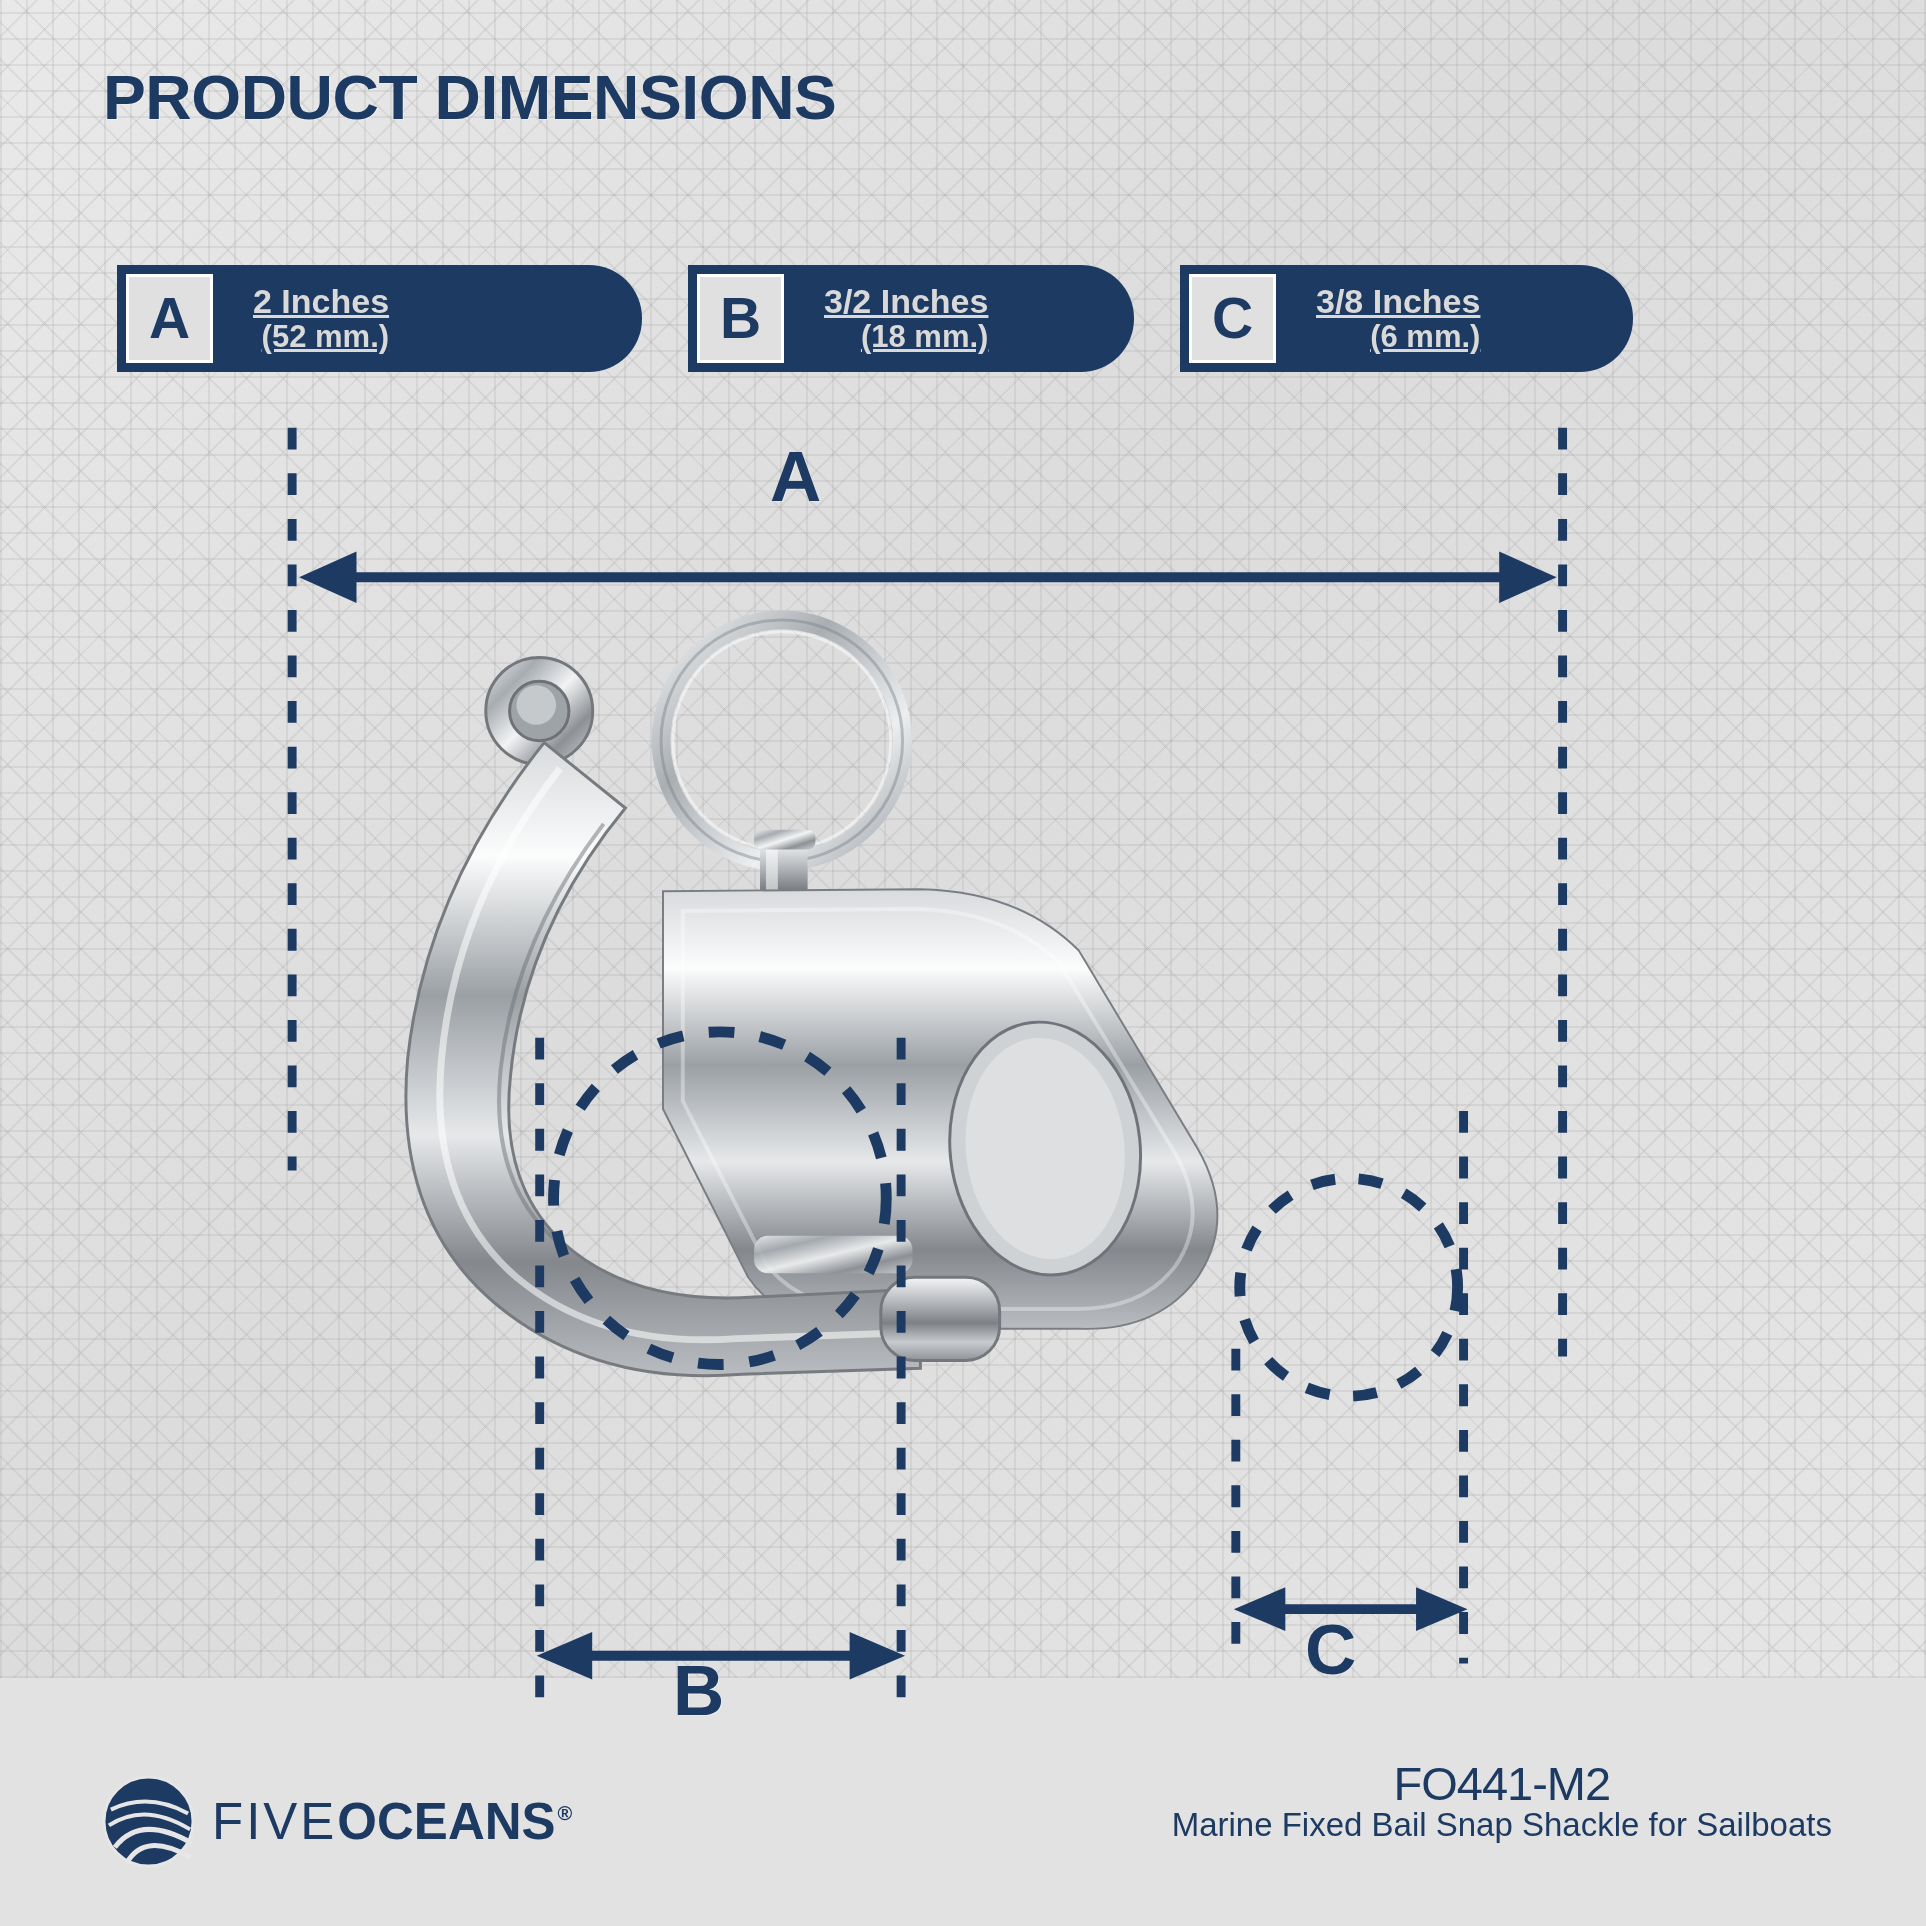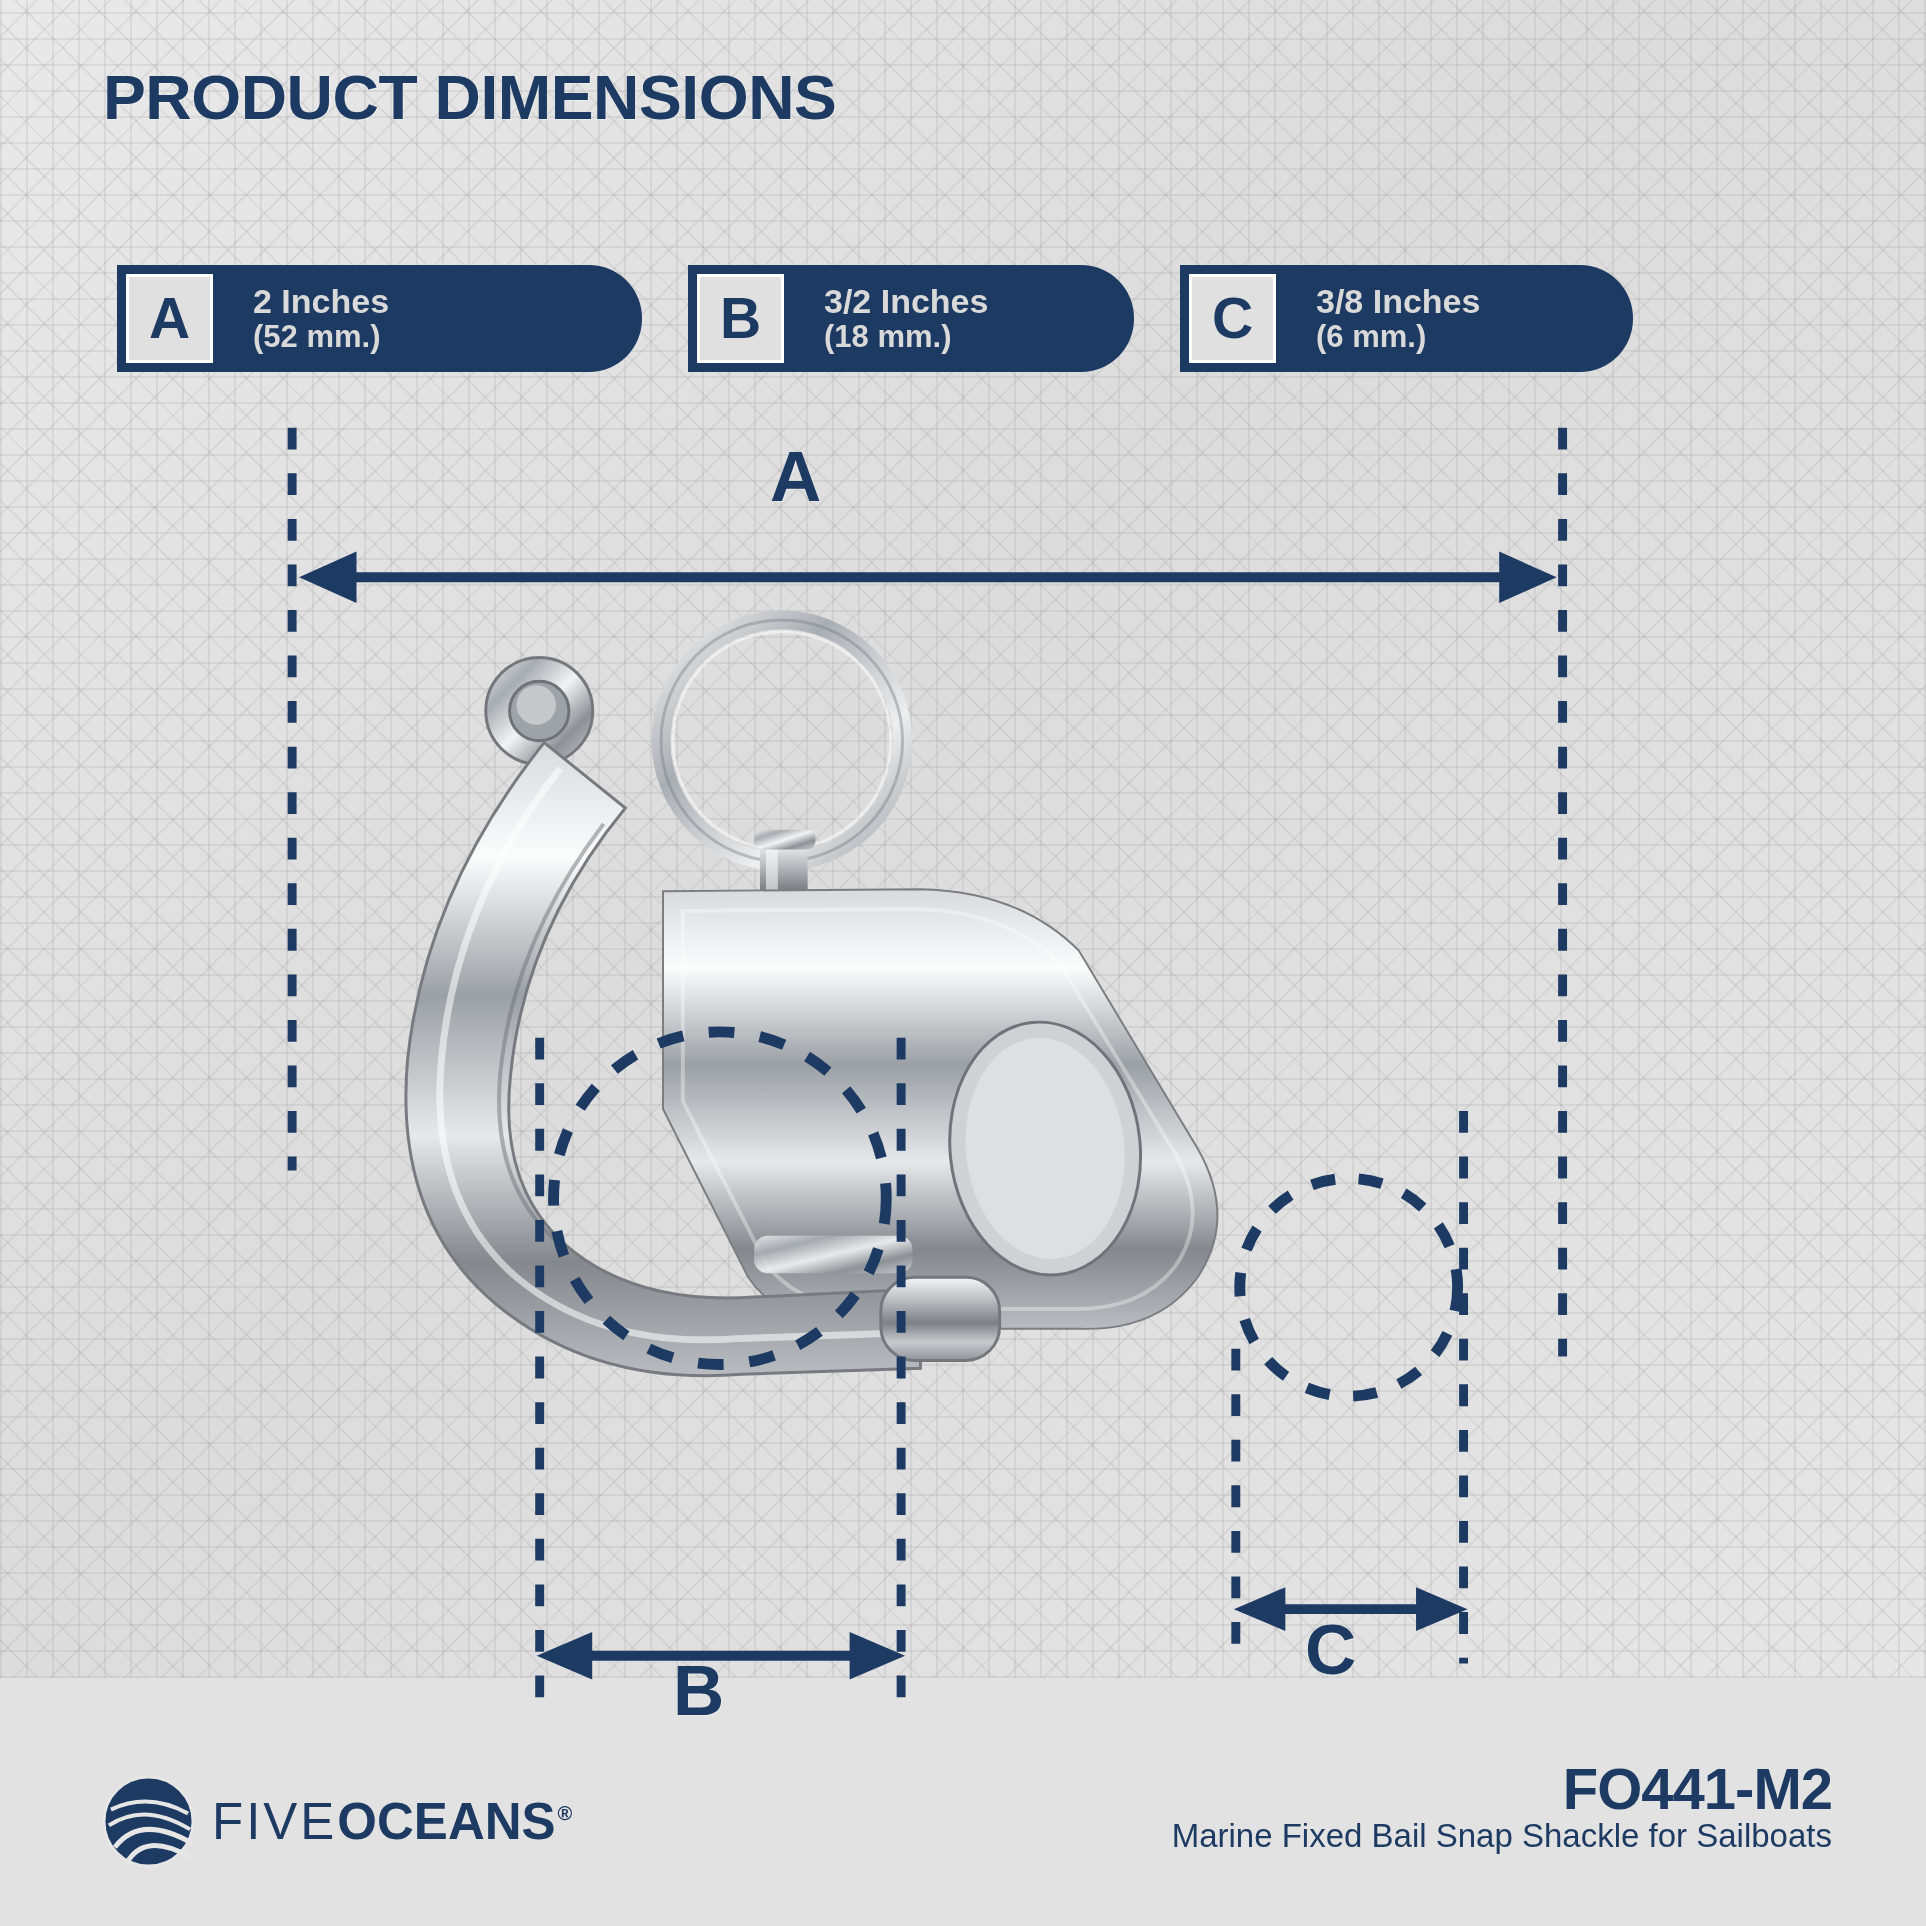--- a/index.html
+++ b/index.html
@@ -44,24 +44,25 @@
   .badge-letterbox{
     width:87px;margin:9px 0 9px 9px;
     background:#e0e0e0;
     border:3px solid #ffffff;
     box-sizing:border-box;
     display:flex;align-items:center;justify-content:center;
     color:#1d3a62;
     font-size:57px;font-weight:bold;line-height:1;
   }
   .badge-text{
-    display:flex;flex-direction:column;align-items:flex-start;justify-content:center;
+    display:flex;flex-direction:column;align-items:flex-end;justify-content:center;
     color:#d9d9d9;
     padding:0 44px 0 40px;
     text-align:center;
+    text-decoration:underline;
   }
   .badge-text .l1{font-size:34px;font-weight:bold;line-height:1.12;white-space:nowrap;}
   .badge-text .l2{font-size:31px;font-weight:bold;line-height:1.12;white-space:nowrap;}
   .badge.a{width:525px;}
   .badge.b{width:446px;}
   .badge.c{width:453px;}
 
   
   #stage{position:absolute;left:0;top:0;width:1927px;height:1927px;}
   #stage svg{position:absolute;left:0;top:0;}
@@ -84,21 +85,21 @@
   #logo-mark{width:95px;height:95px;flex:none;}
   #logo-word{
     display:flex;align-items:flex-end;color:#1d3a62;line-height:1;
     font-size:51px;
   }
   #logo-word .light{font-weight:300;letter-spacing:3px;}
   #logo-word .bold{font-weight:bold;letter-spacing:0px;}
   #logo-word .reg{font-size:20px;font-weight:bold;position:relative;top:-24px;left:2px;}
 
   #footer-right{position:absolute;right:95px;top:1760px;text-align:right;}
-  #sku{font-size:58px;font-weight:bold;color:#1d3a62;line-height:1;letter-spacing:-1px;}
+  #sku{font-size:47px;font-weight:normal;color:#1d3a62;line-height:1;letter-spacing:-1px;text-align:center;}
   #desc{font-size:33px;color:#1d3a62;line-height:1.1;}
 </style>
 </head>
 <body>
 
 <div id="page">
 
   <div id="title">PRODUCT DIMENSIONS</div>
 
   <div id="badges">

